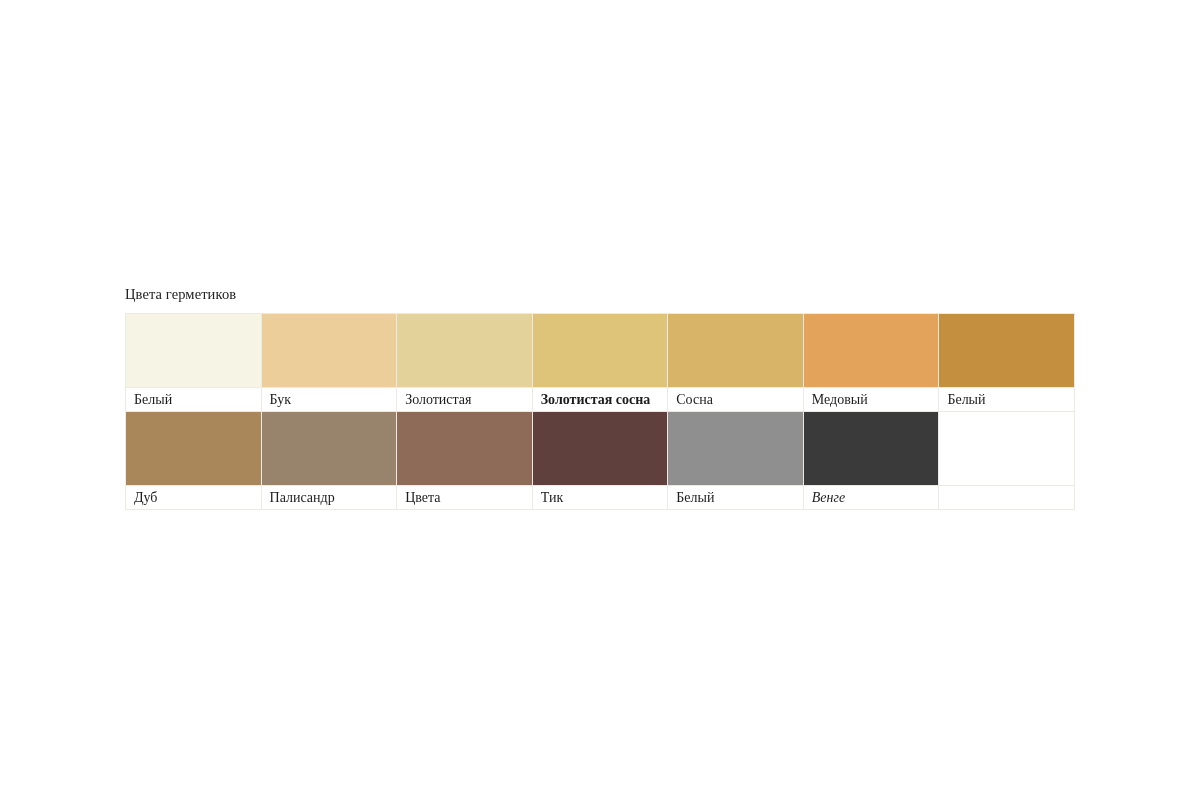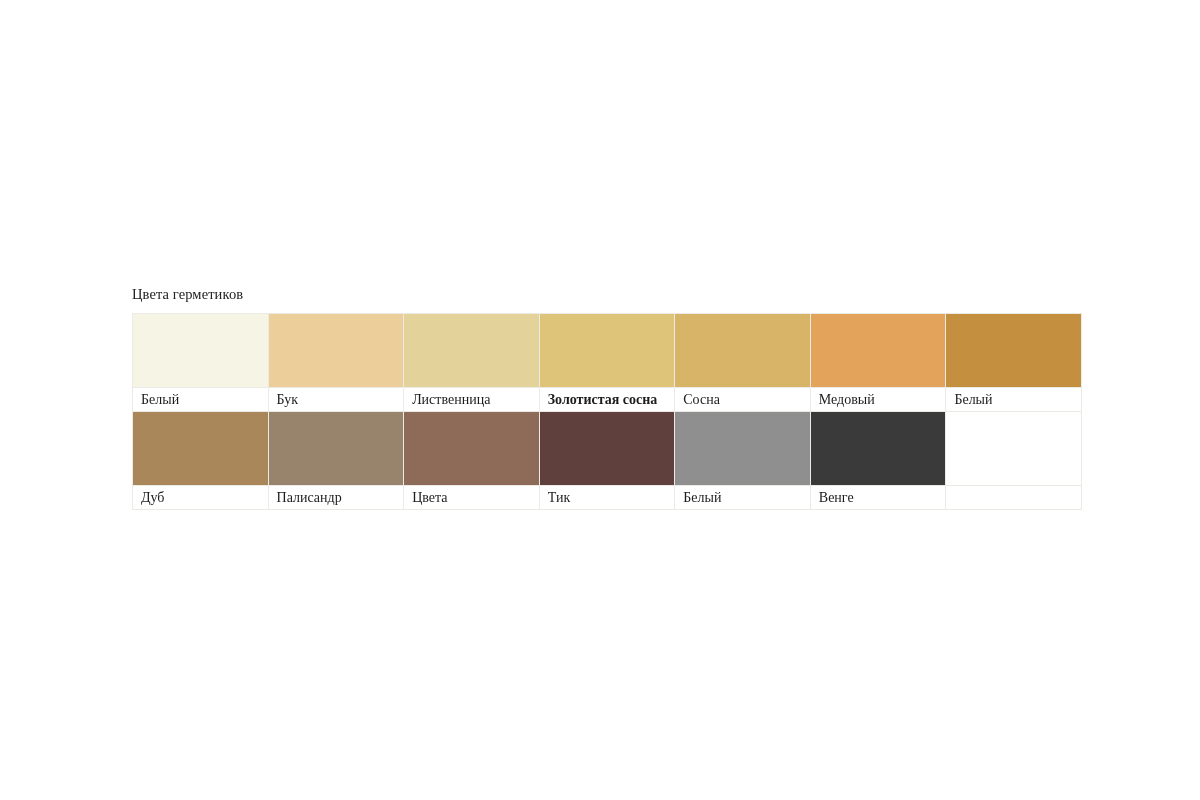--- a/index.html
+++ b/index.html
@@ -17,21 +17,21 @@
   }
 
   #page {
     position: relative;
     width: 1200px;
     height: 800px;
   }
 
   #content-block {
     position: absolute;
-    left: 132px;
+    left: 125px;
     top: 285px;
     width: 802px;
   }
 
   #swatch-title {
     font-family: "Liberation Serif", "DejaVu Serif", serif;
     font-size: 14.5px;
     line-height: 18px;
     color: #222222;
     margin: 0 0 10px 0;
@@ -125,21 +125,21 @@
         </tr>
 
         <tr class="label-row">
           <td style="border-color: rgb(236, 234, 228);">
             <span class="swatch-label">Белый</span>
           </td>
           <td style="border-color: rgb(236, 234, 228);">
             <span class="swatch-label">Бук</span>
           </td>
           <td style="border-color: rgb(236, 234, 228);">
-            <span class="swatch-label">Лиственница</span>
+            <span class="swatch-label">Золотистая</span>
           </td>
           <td style="border-color: rgb(236, 234, 228); font-weight: bold;">
             <span class="swatch-label">Золотистая сосна</span>
           </td>
           <td style="border-color: rgb(236, 234, 228);">
             <span class="swatch-label">Сосна</span>
           </td>
           <td style="border-color: rgb(236, 234, 228);">
             <span class="swatch-label">Медовый</span>
           </td>
@@ -181,21 +181,21 @@
           </td>
           <td style="border-color: rgb(236, 234, 228);">
             <span class="swatch-label">Цвета</span>
           </td>
           <td style="border-color: rgb(236, 234, 228);">
             <span class="swatch-label">Тик</span>
           </td>
           <td style="border-color: rgb(236, 234, 228);">
             <span class="swatch-label">Белый</span>
           </td>
-          <td style="border-color: rgb(236, 234, 228);">
+          <td style="border-color: rgb(236, 234, 228); font-style: italic;">
             <span class="swatch-label">Венге</span>
           </td>
           <td style="border-color: rgb(236, 234, 228);">
             <span class="swatch-label"></span>
           </td>
         </tr>
 
       </tbody>
     </table>
 

